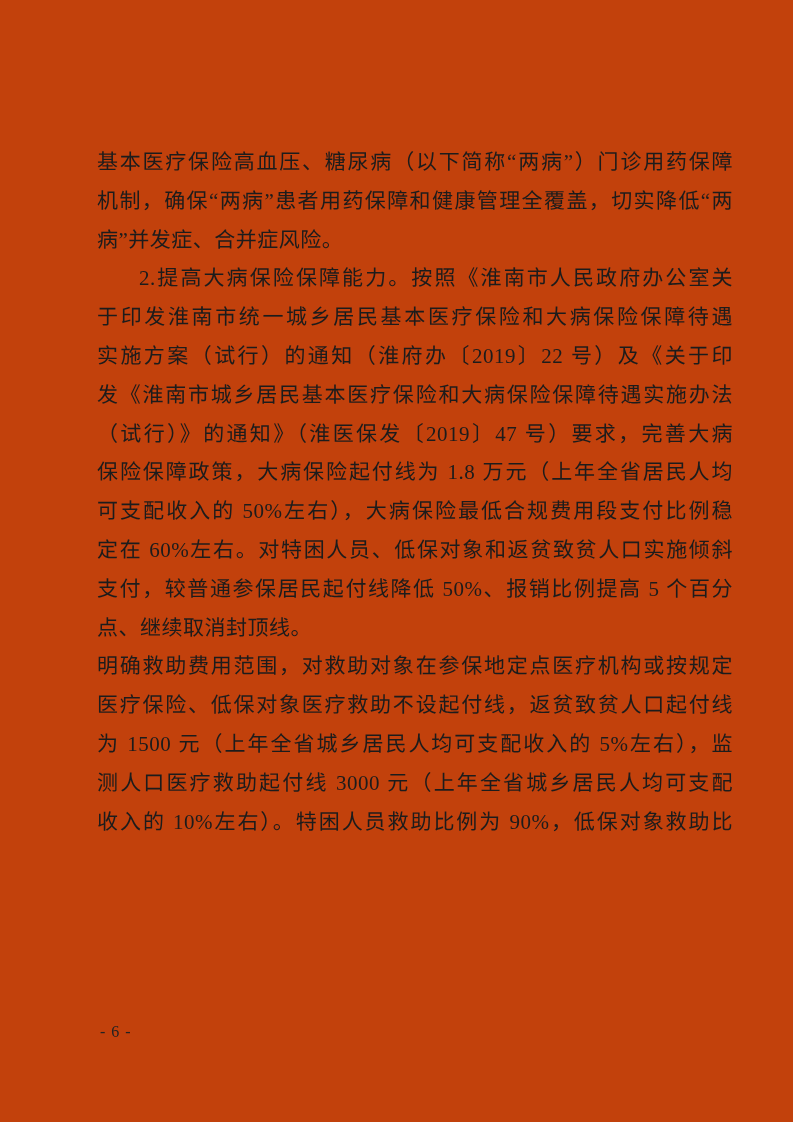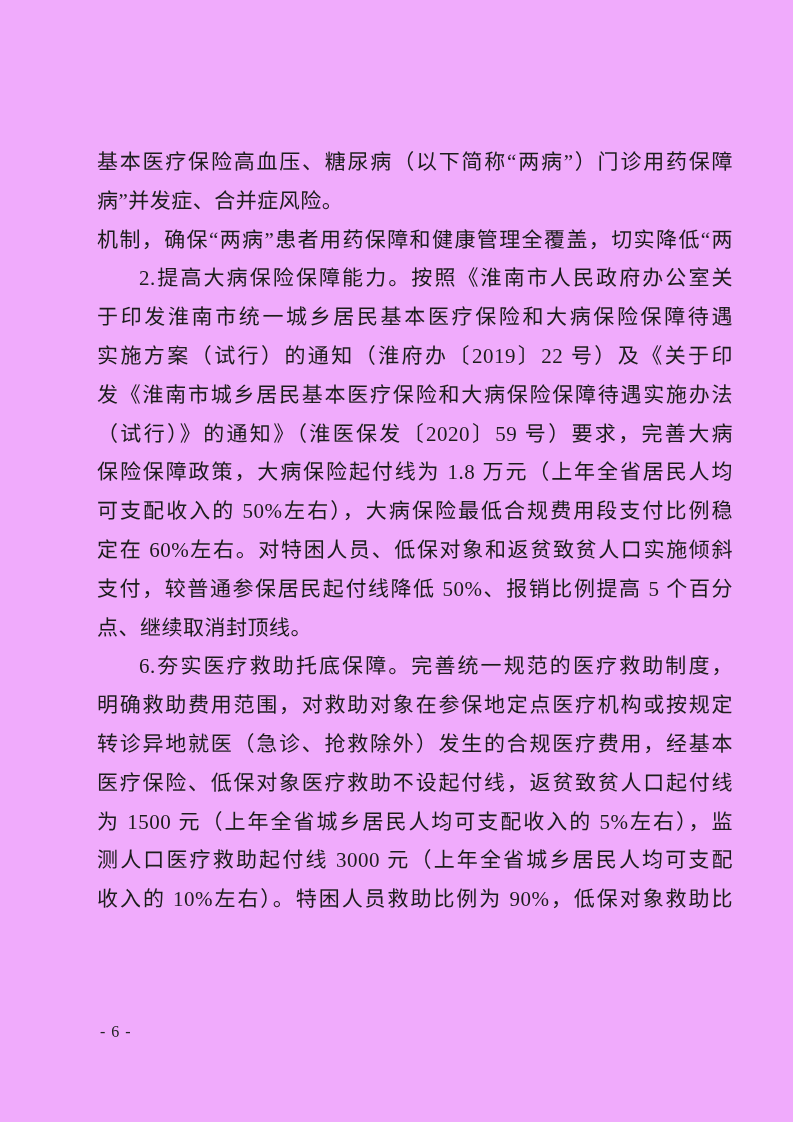--- a/index.html
+++ b/index.html
@@ -4,21 +4,21 @@
 <style>
   html, body {
     margin: 0;
     padding: 0;
     background: #ffffff;
   }
   .page {
     position: relative;
     width: 793px;
     height: 1122px;
-    background: #f0abfc;
+    background: #c2410c;
     overflow: hidden;
     font-family: "Liberation Serif", "DejaVu Serif", serif;
     color: #1c1c1c;
   }
   .doc-body {
     position: absolute;
     left: 97px;
     top: 143px;
     width: 636px;
   }
@@ -52,39 +52,37 @@
     color: #222222;
   }
 </style>
 </head>
 <body>
 
 <div class="page">
   <div class="doc-body">
       <div class="paragraph">
         <div class="line fill">基本医疗保险高血压、糖尿病（以下简称“两病”）门诊用药保障</div>
+        <div class="line fill">机制，确保“两病”患者用药保障和健康管理全覆盖，切实降低“两</div>
         <div class="line">病”并发症、合并症风险。</div>
-        <div class="line fill">机制，确保“两病”患者用药保障和健康管理全覆盖，切实降低“两</div>
       </div>
       <div class="paragraph">
         <div class="line indent fill">2.提高大病保险保障能力。按照《淮南市人民政府办公室关</div>
         <div class="line fill">于印发淮南市统一城乡居民基本医疗保险和大病保险保障待遇</div>
         <div class="line fill">实施方案（试行）的通知（淮府办〔2019〕22 号）及《关于印</div>
         <div class="line fill">发《淮南市城乡居民基本医疗保险和大病保险保障待遇实施办法</div>
-        <div class="line fill">（试行）》的通知》（淮医保发〔2020〕59 号）要求，完善大病</div>
+        <div class="line fill">（试行）》的通知》（淮医保发〔2019〕47 号）要求，完善大病</div>
         <div class="line fill">保险保障政策，大病保险起付线为 1.8 万元（上年全省居民人均</div>
         <div class="line fill">可支配收入的 50%左右），大病保险最低合规费用段支付比例稳</div>
         <div class="line fill">定在 60%左右。对特困人员、低保对象和返贫致贫人口实施倾斜</div>
         <div class="line fill">支付，较普通参保居民起付线降低 50%、报销比例提高 5 个百分</div>
         <div class="line">点、继续取消封顶线。</div>
       </div>
       <div class="paragraph">
-        <div class="line indent fill">6.夯实医疗救助托底保障。完善统一规范的医疗救助制度，</div>
         <div class="line fill">明确救助费用范围，对救助对象在参保地定点医疗机构或按规定</div>
-        <div class="line fill">转诊异地就医（急诊、抢救除外）发生的合规医疗费用，经基本</div>
         <div class="line fill">医疗保险、低保对象医疗救助不设起付线，返贫致贫人口起付线</div>
         <div class="line fill">为 1500 元（上年全省城乡居民人均可支配收入的 5%左右），监</div>
         <div class="line fill">测人口医疗救助起付线 3000 元（上年全省城乡居民人均可支配</div>
         <div class="line fill">收入的 10%左右）。特困人员救助比例为 90%，低保对象救助比</div>
       </div>
     </div>
   <div class="page-number">- 6 -</div>
 </div>
 
 </body></html>

